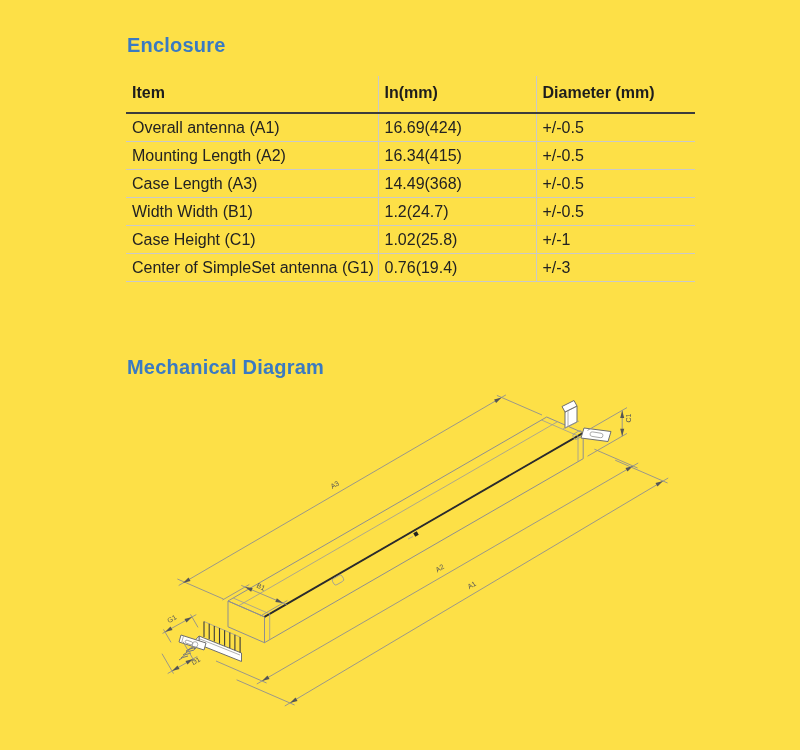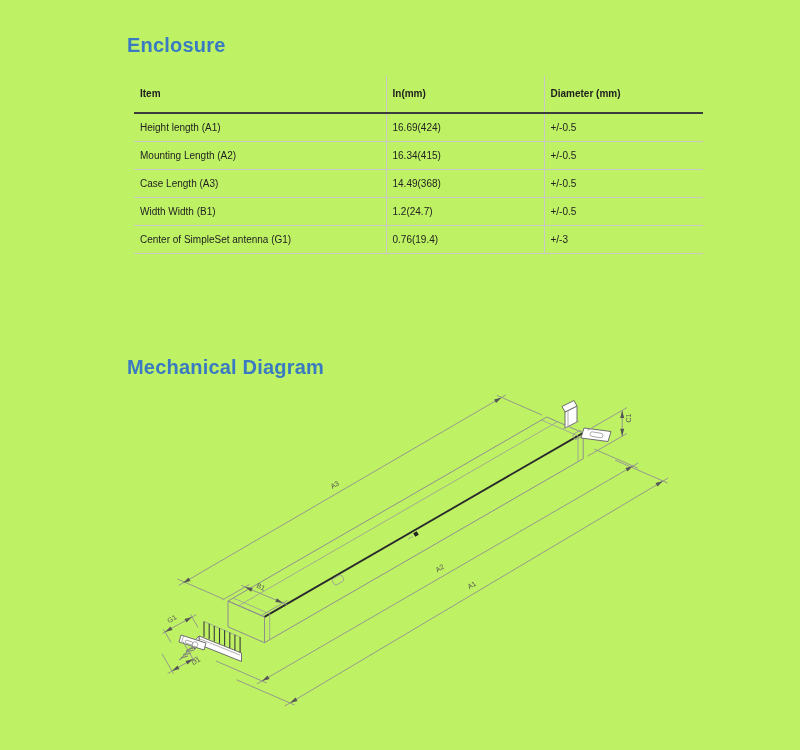--- a/index.html
+++ b/index.html
@@ -1,22 +1,22 @@
 <!DOCTYPE html>
 <html><head>
 <meta charset="utf-8">
 <style>
   html,body{margin:0;padding:0;background:#fff;}
-  #page{position:relative;width:800px;height:750px;background:#bef264;overflow:hidden;
+  #page{position:relative;width:800px;height:750px;background:#fde047;overflow:hidden;
         font-family:"Liberation Sans",sans-serif;color:#1d1d1d;}
   .heading{position:absolute;left:127px;font-size:20px;font-weight:bold;letter-spacing:.2px;}
   #enclosure-heading{top:34px;}
   #mech-heading{top:356px;}
-  table.spec{position:absolute;left:134px;top:76px;width:569px;border-collapse:collapse;
-             font-size:10px;table-layout:fixed;}
+  table.spec{position:absolute;left:126px;top:76px;width:569px;border-collapse:collapse;
+             font-size:16px;table-layout:fixed;}
   table.spec col.c1{width:252px;} table.spec col.c2{width:158px;} table.spec col.c3{width:159px;}
   table.spec th{font-weight:bold;text-align:left;vertical-align:middle;height:34px;
                 border-bottom:2px solid #3c3c3c;padding:0 0 2px 6px;}
   table.spec td{height:27px;vertical-align:middle;border-bottom:1px solid #c9c9c9;
                 padding:0 0 0 6px;color:#222;}
   table.spec th+th, table.spec td+td{border-left:1px solid #c9c9c9;}
   #diagram{position:absolute;left:0;top:380px;width:800px;height:370px;}
   svg text{font-family:"Liberation Sans",sans-serif;font-size:7px;fill:#555;}
   .ln{stroke:#8f8f8f;stroke-width:1;fill:none;}
   .lnt{stroke:#9a9a9a;stroke-width:.8;fill:none;}
@@ -41,38 +41,43 @@
       </colgroup>
     <thead>
       <tr>
         <th>Item</th>
         <th>In(mm)</th>
         <th>Diameter (mm)</th>
       </tr>
     </thead>
     <tbody>
       <tr>
-        <td>Height length (A1)</td>
+        <td>Overall antenna (A1)</td>
         <td>16.69(424)</td>
         <td>+/-0.5</td>
       </tr>
       <tr>
         <td>Mounting Length (A2)</td>
         <td>16.34(415)</td>
         <td>+/-0.5</td>
       </tr>
       <tr>
         <td>Case Length (A3)</td>
         <td>14.49(368)</td>
         <td>+/-0.5</td>
       </tr>
       <tr>
         <td>Width Width (B1)</td>
         <td>1.2(24.7)</td>
         <td>+/-0.5</td>
+      </tr>
+      <tr>
+        <td>Case Height (C1)</td>
+        <td>1.02(25.8)</td>
+        <td>+/-1</td>
       </tr>
       <tr>
         <td>Center of SimpleSet antenna (G1)</td>
         <td>0.76(19.4)</td>
         <td>+/-3</td>
       </tr>
     </tbody>
   </table>
 
   <div class="heading" id="mech-heading" style="color:#3a7ac2">Mechanical Diagram</div>

